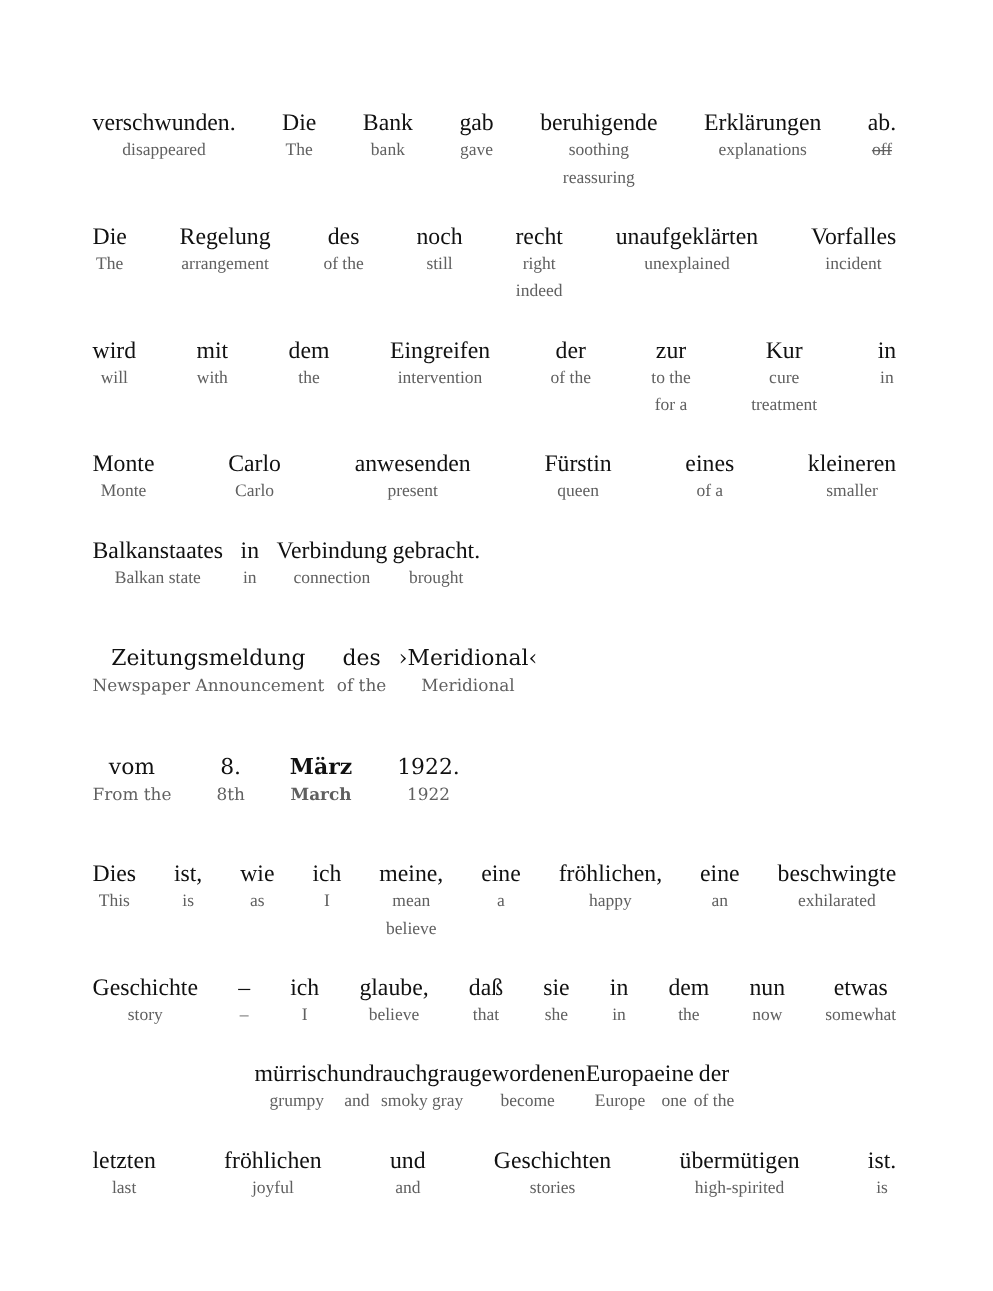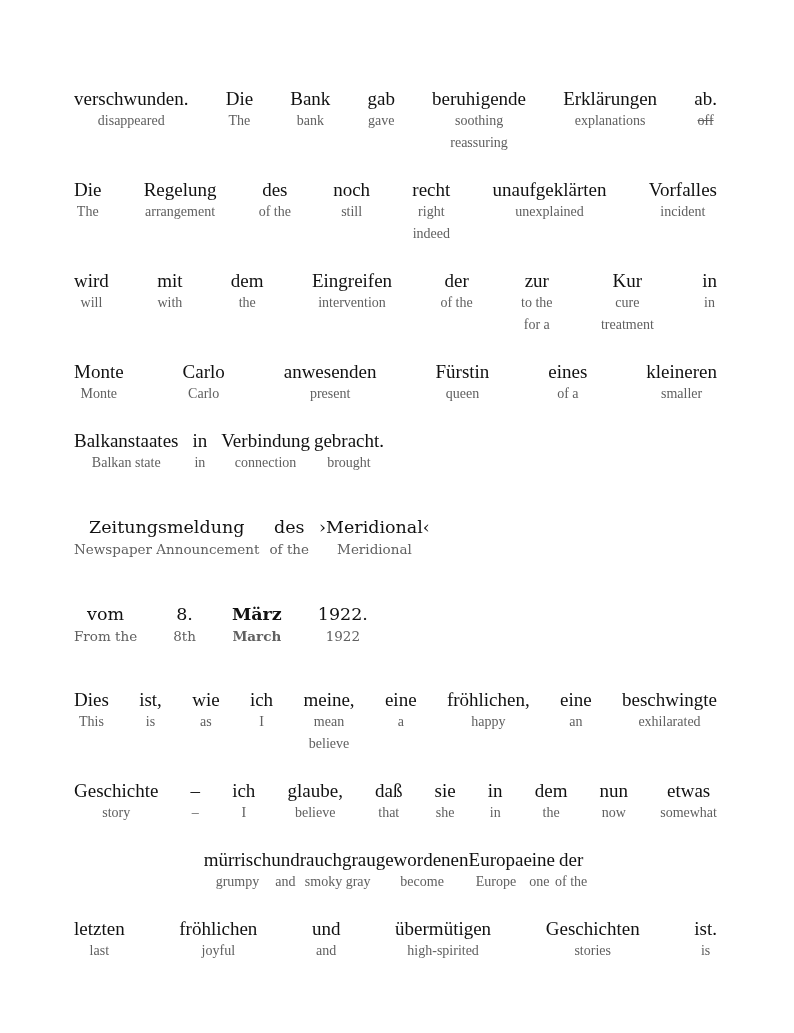--- a/index.html
+++ b/index.html
@@ -325,25 +325,25 @@
       </div>
       <div class="word">
         <span class="de">fröhlichen</span>
         <span class="en">joyful</span>
       </div>
       <div class="word">
         <span class="de">und</span>
         <span class="en">and</span>
       </div>
       <div class="word">
+        <span class="de">Geschichten</span>
+        <span class="en">stories</span>
+      </div>
+      <div class="word">
         <span class="de">übermütigen</span>
         <span class="en">high-spirited</span>
-      </div>
-      <div class="word">
-        <span class="de">Geschichten</span>
-        <span class="en">stories</span>
       </div>
       <div class="word">
         <span class="de">ist.</span>
         <span class="en">is</span>
       </div>
     </div>
 </div>
 
 </body></html>

